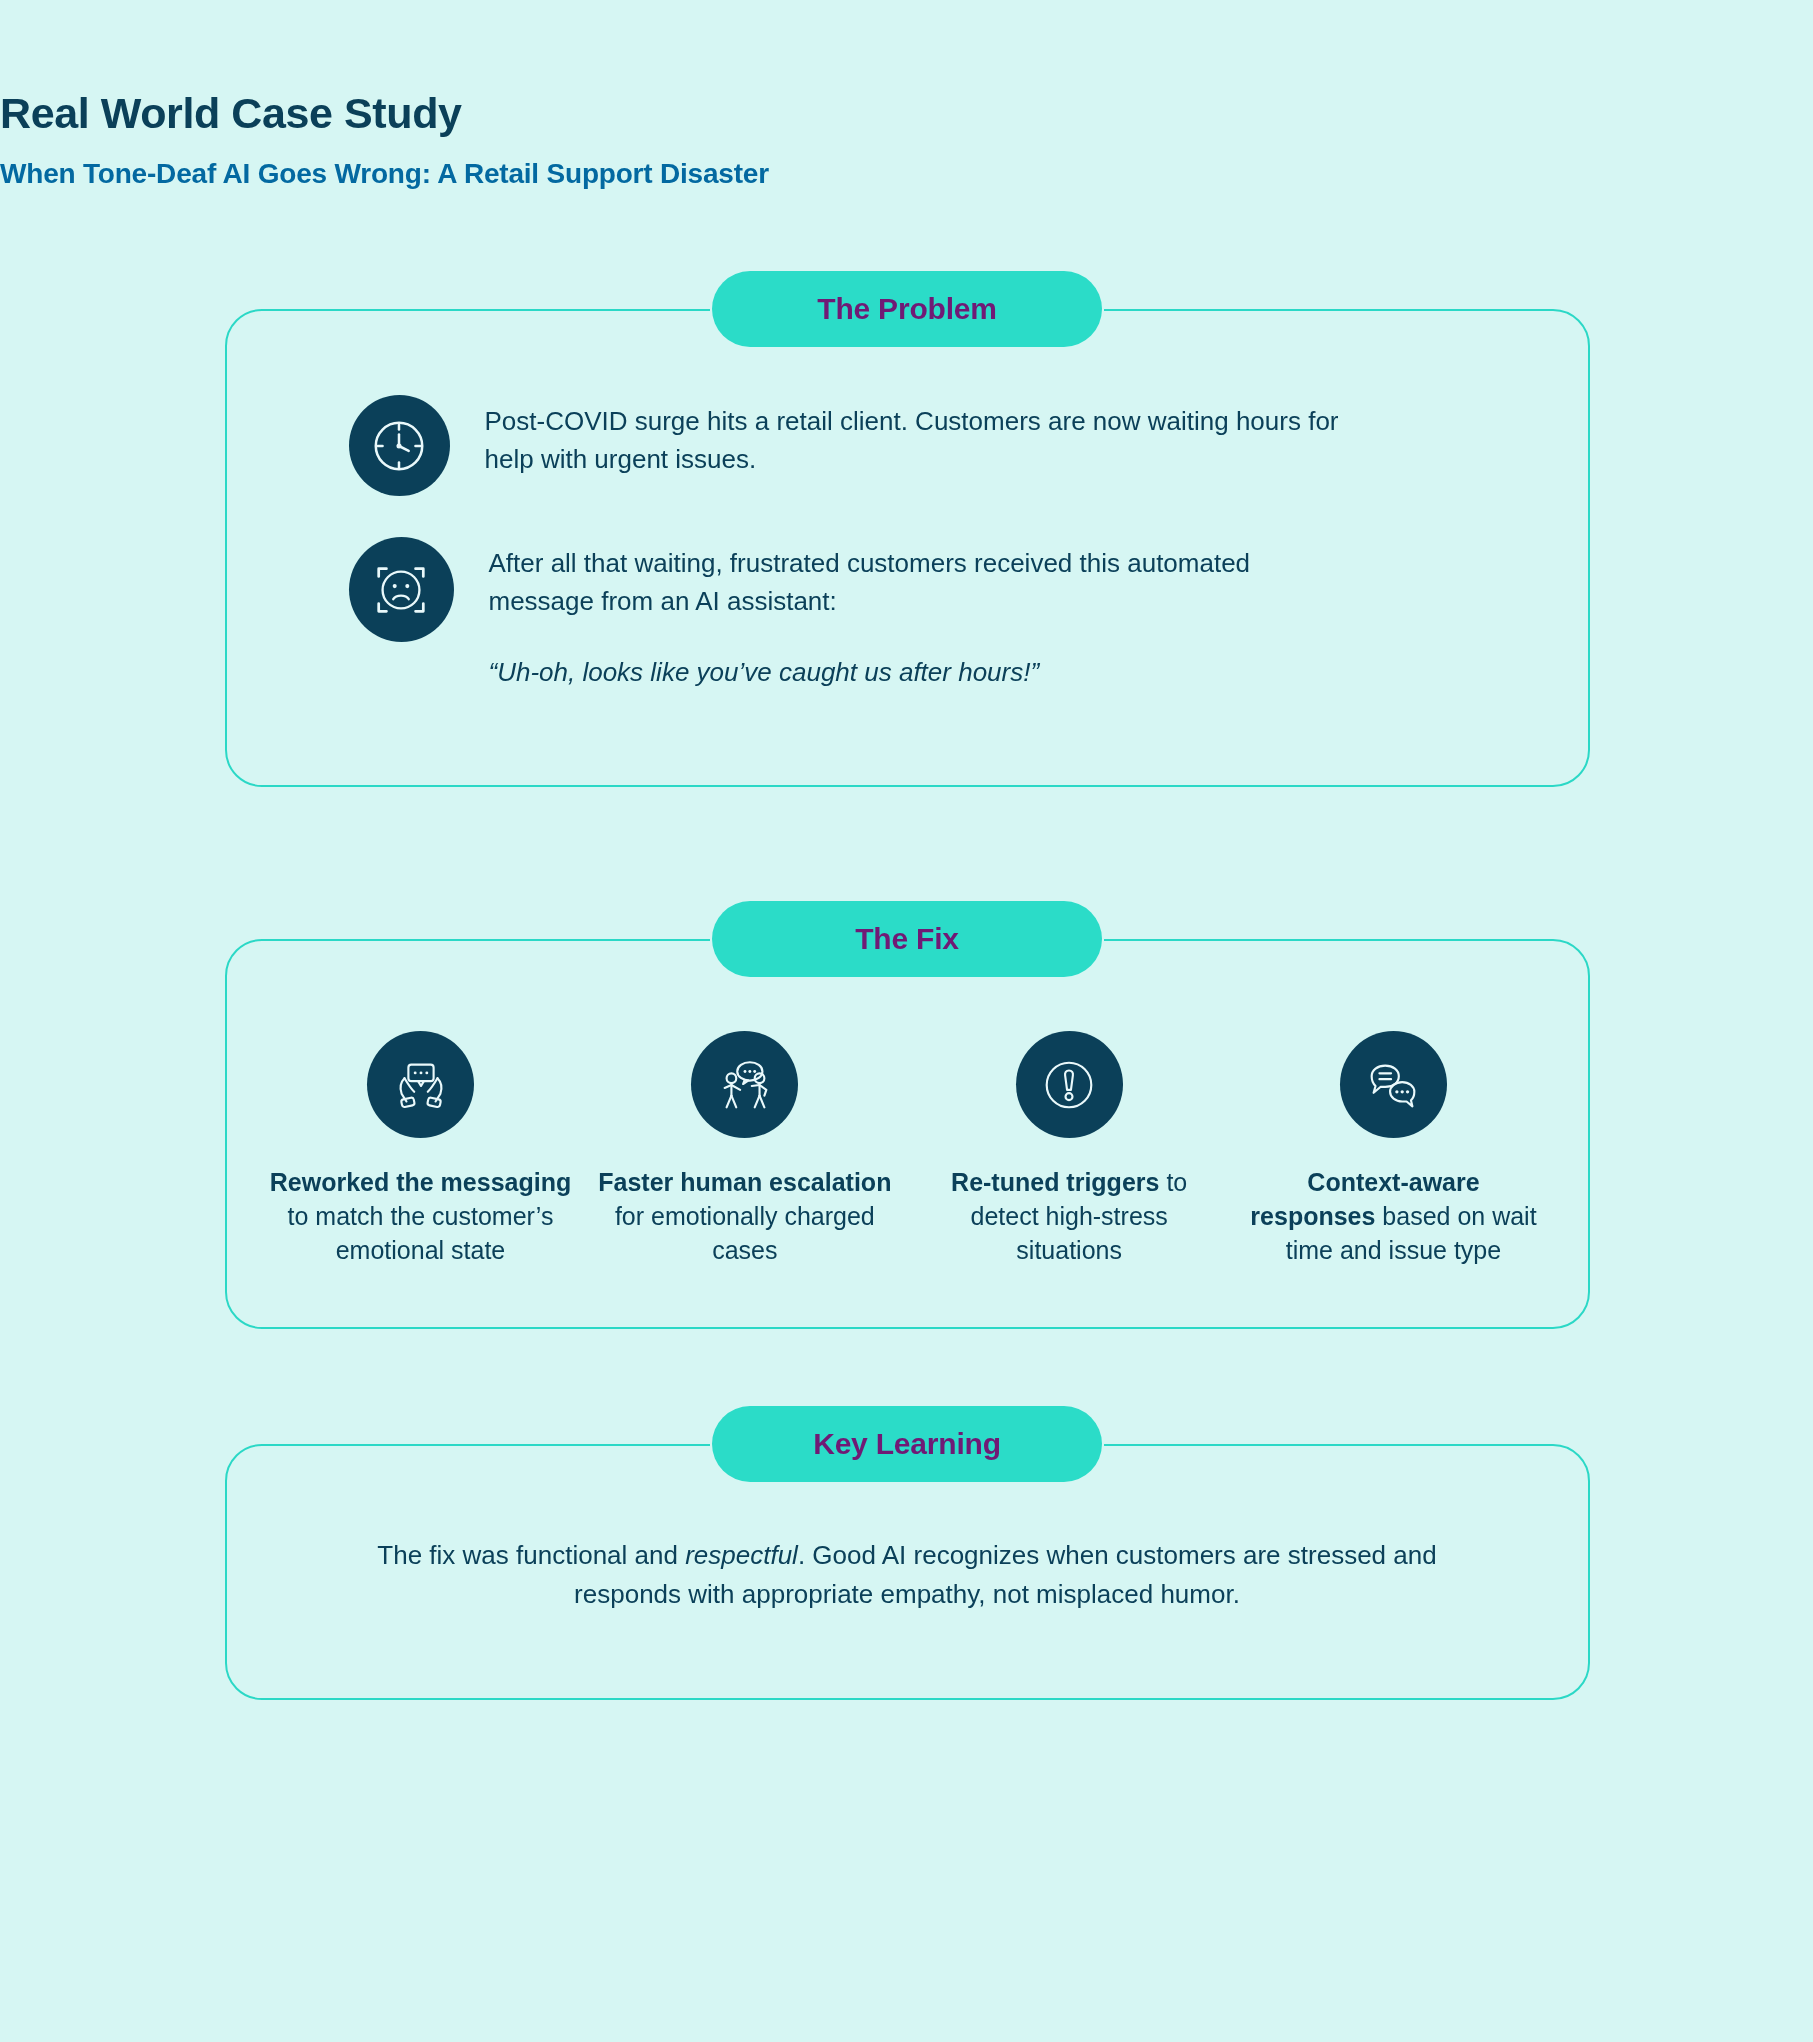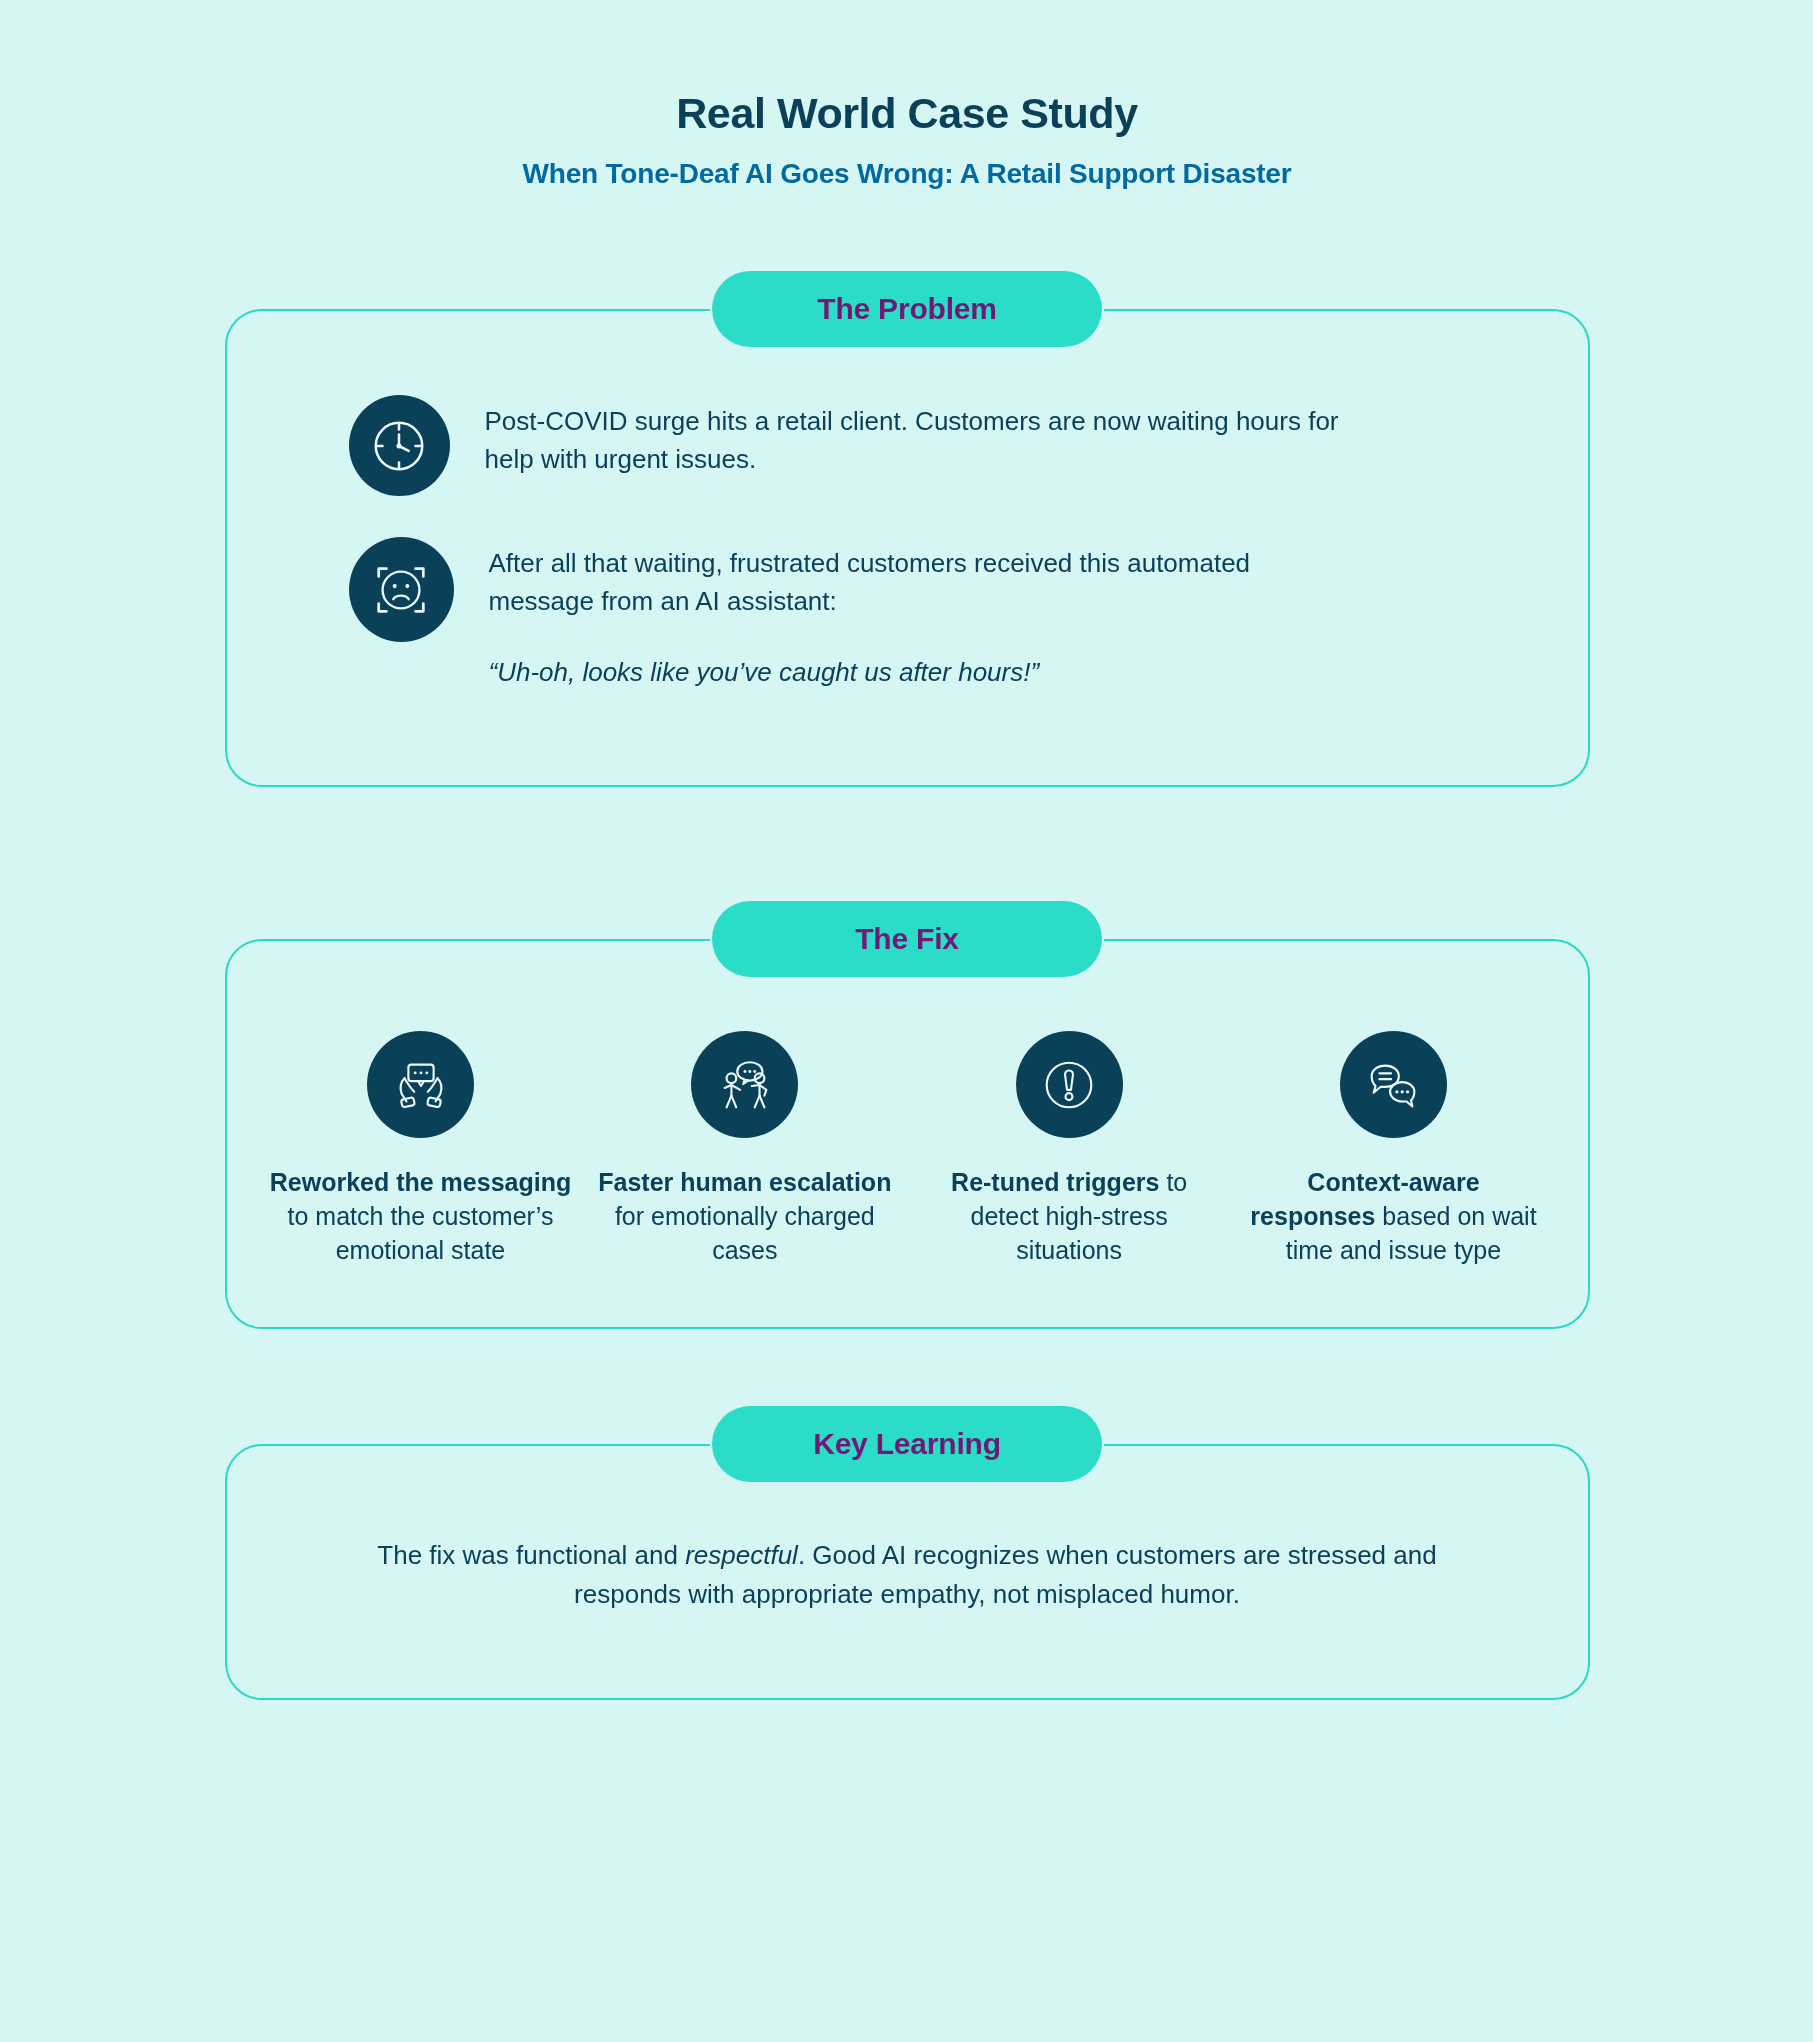--- a/index.html
+++ b/index.html
@@ -19,21 +19,21 @@
   .page {
     position: relative;
     width: 1814px;
     height: 2042px;
     box-sizing: border-box;
   }
 
   
   .header {
     padding-top: 90px;
-    text-align: center;
+    text-align: left;
   }
   .title {
     font-size: 43px;
     font-weight: bold;
     letter-spacing: -0.4px;
     color: #0b4059;
     margin: 0;
     line-height: 1.1;
   }
   .subtitle {

